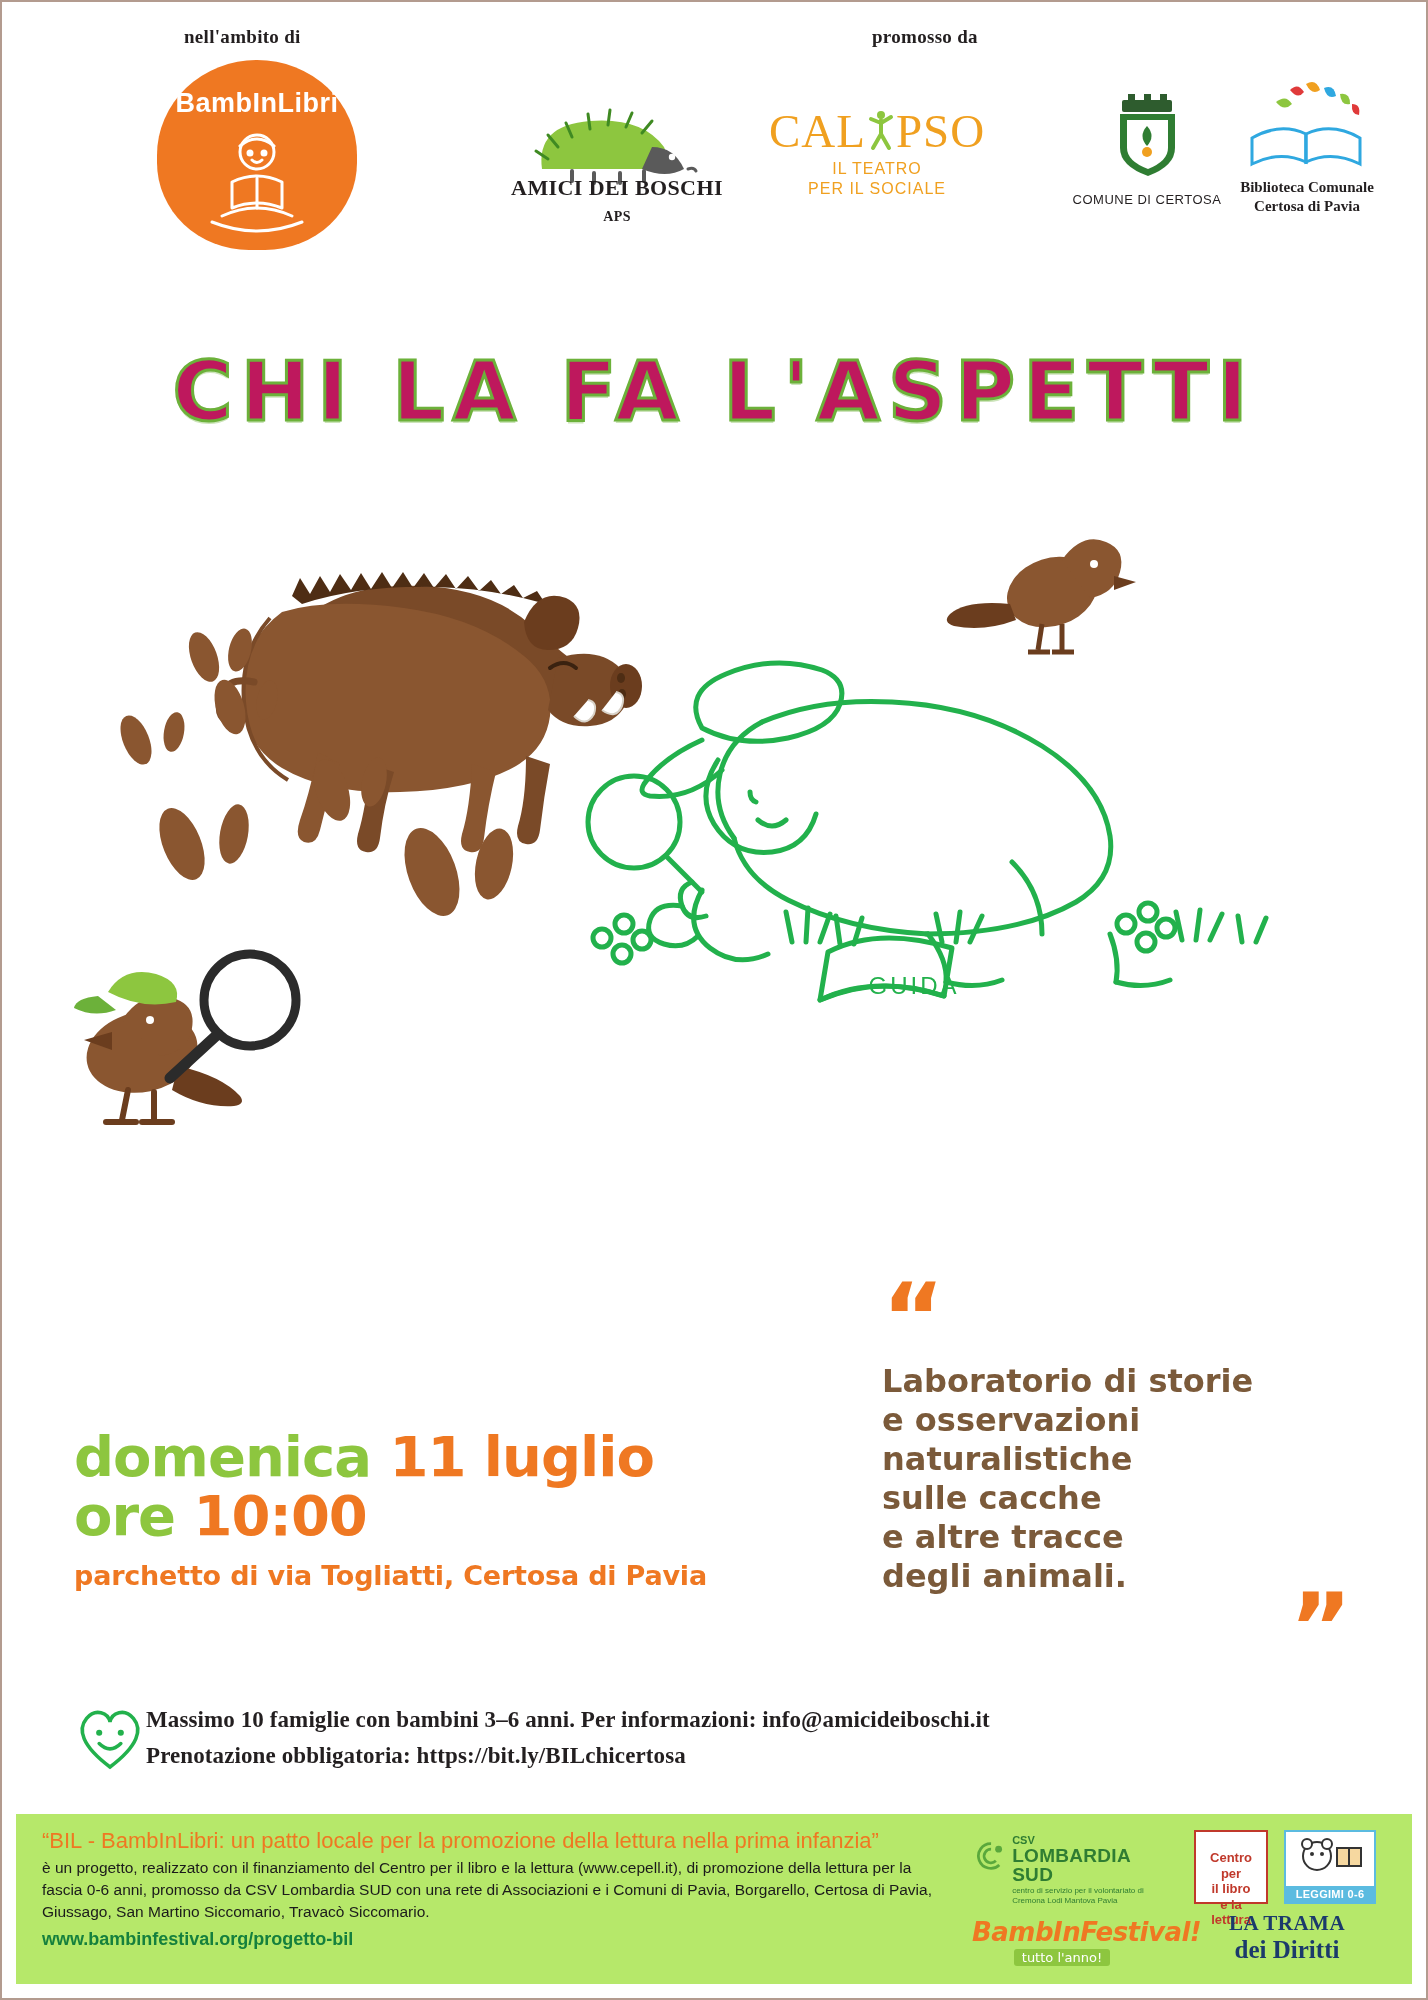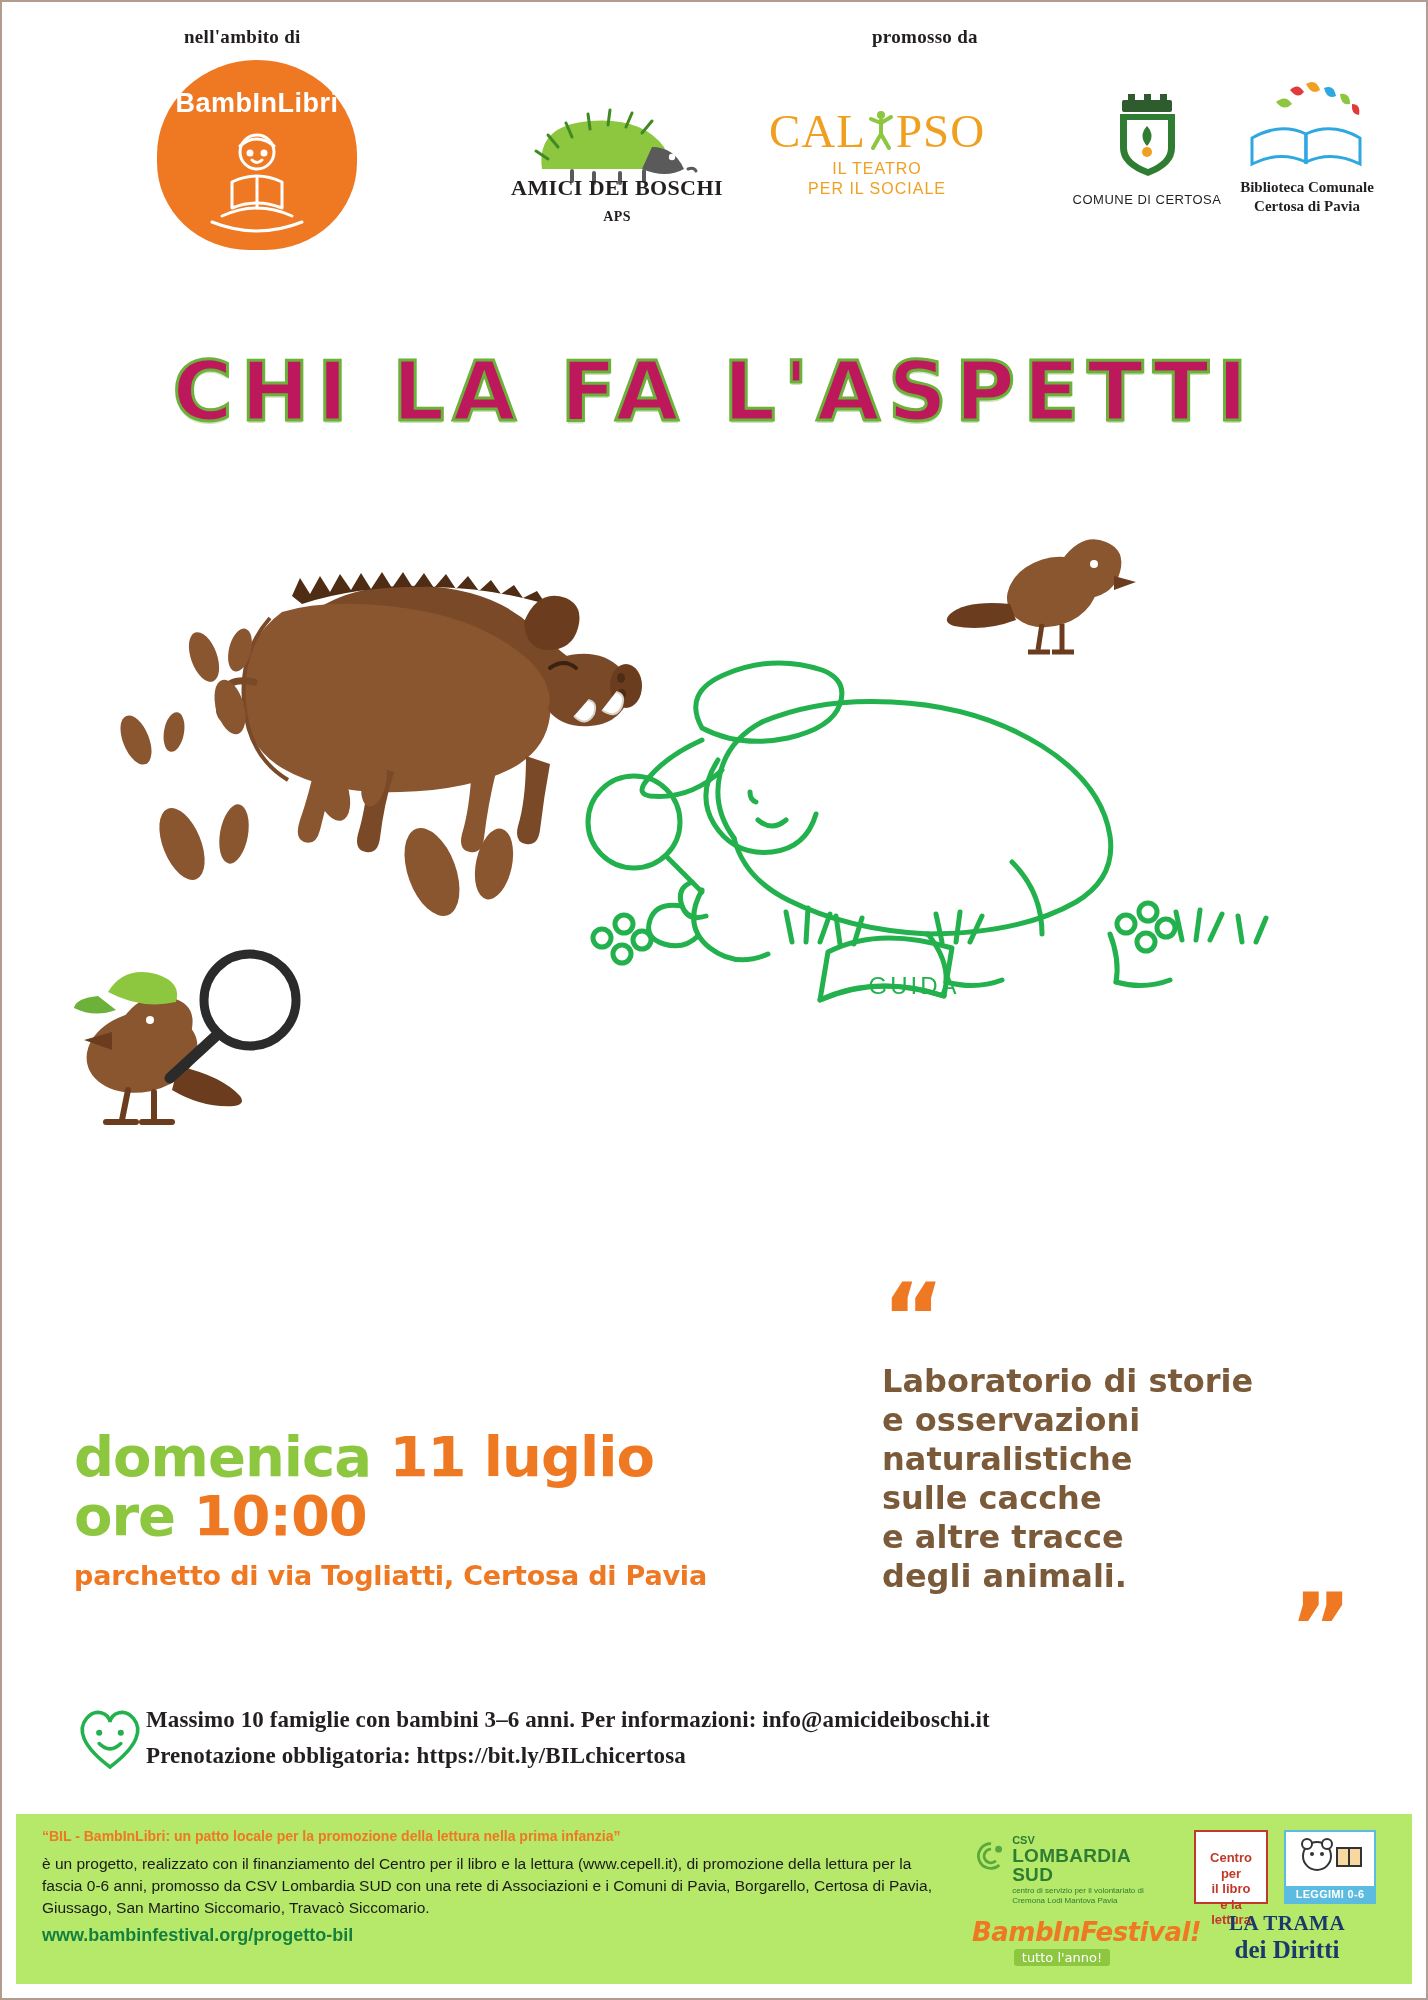--- a/index.html
+++ b/index.html
@@ -266,24 +266,24 @@
     height: 170px;
     background: #b6e86a;
     box-sizing: border-box;
     padding: 14px 26px;
     display: flex;
     justify-content: space-between;
   }
   .footer-left { width: 900px; }
   .f-title {
     font-family: "Liberation Sans", sans-serif;
-    font-weight: bold;
-    font-size: 14px;
+    font-weight: normal;
+    font-size: 22px;
     color: #ef7822;
-    margin-bottom: 9px;
+    margin-bottom: 3px;
   }
   .f-body {
     font-family: "Liberation Sans", sans-serif;
     font-size: 15.5px;
     line-height: 1.42;
     color: #1b1b1b;
   }
   .f-url {
     margin-top: 6px;
     font-family: "Liberation Sans", sans-serif;

